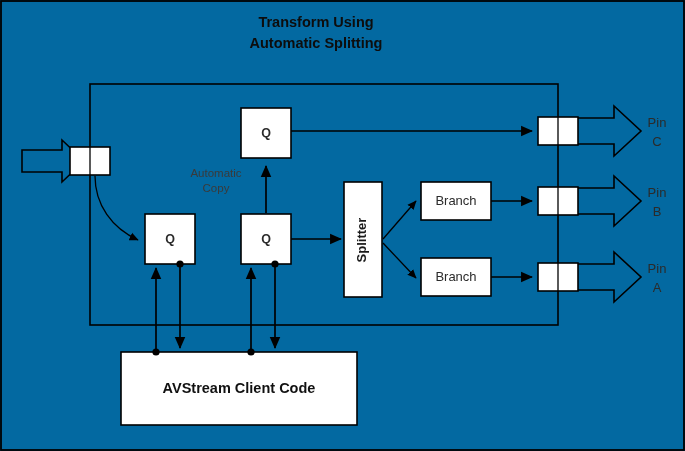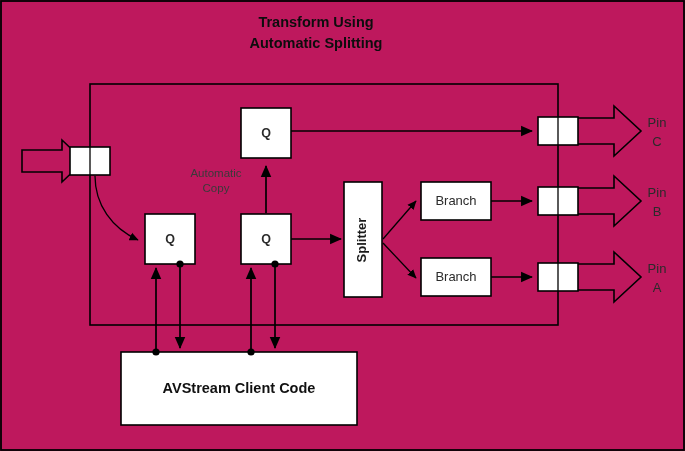--- a/index.html
+++ b/index.html
@@ -4,21 +4,21 @@
 <style>
   html, body {
     margin: 0;
     padding: 0;
     background: #ffffff;
   }
   #page {
     position: relative;
     width: 685px;
     height: 451px;
-    background: #be185d;
+    background: #0369a1;
     overflow: hidden;
     font-family: "Liberation Sans", sans-serif;
   }
   #diagram {
     position: absolute;
     left: 0;
     top: 0;
     width: 685px;
     height: 451px;
     display: block;

